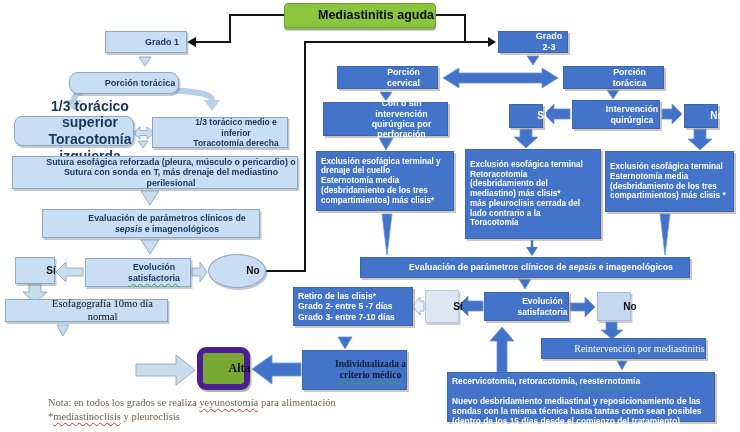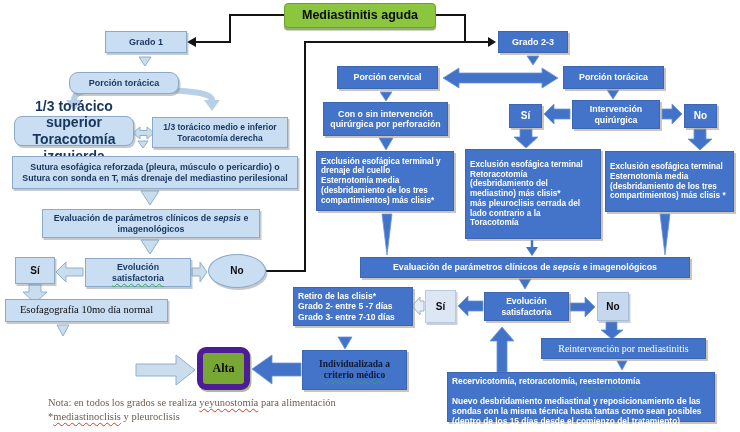--- a/index.html
+++ b/index.html
@@ -1,20 +1,20 @@
 <!DOCTYPE html>
 <html><head>
 <meta charset="utf-8">
 <style>
   html,body{margin:0;padding:0;background:#fff;}
   #canvas{position:relative;width:740px;height:432px;background:#fff;overflow:hidden;
           font-family:"Liberation Sans",sans-serif;}
   svg.wires{position:absolute;left:0;top:0;z-index:1;}
   .box{position:absolute;z-index:2;box-sizing:border-box;display:flex;align-items:center;
-       justify-content:center;text-align:center;line-height:1.18;}
+       justify-content:center;text-align:center;line-height:1.18;padding-left:32px;}
   .lb{background:#c9ddf3;border:1px solid #8ca9c7;color:#17365d;font-weight:bold;
       box-shadow:1.5px 2px 0 rgba(125,135,150,.45);}
   .bb{background:#4374c9;border:1px solid #3c66b0;color:#ffffff;font-weight:bold;
       box-shadow:2px 2px 0 rgba(165,150,125,.55);}
   .green{background:#8cc63f;border:1px solid #6f9e2a;color:#0b0b0b;font-weight:bold;
       box-shadow:0 2.5px 0 rgba(90,130,40,.65);}
   .leftalign{justify-content:flex-start;text-align:left;padding:2px 4px;}
   .ml{white-space:pre-line;}
   .serif{font-family:"Liberation Serif",serif;}
   .blacktext{color:#0b0b0b;}

